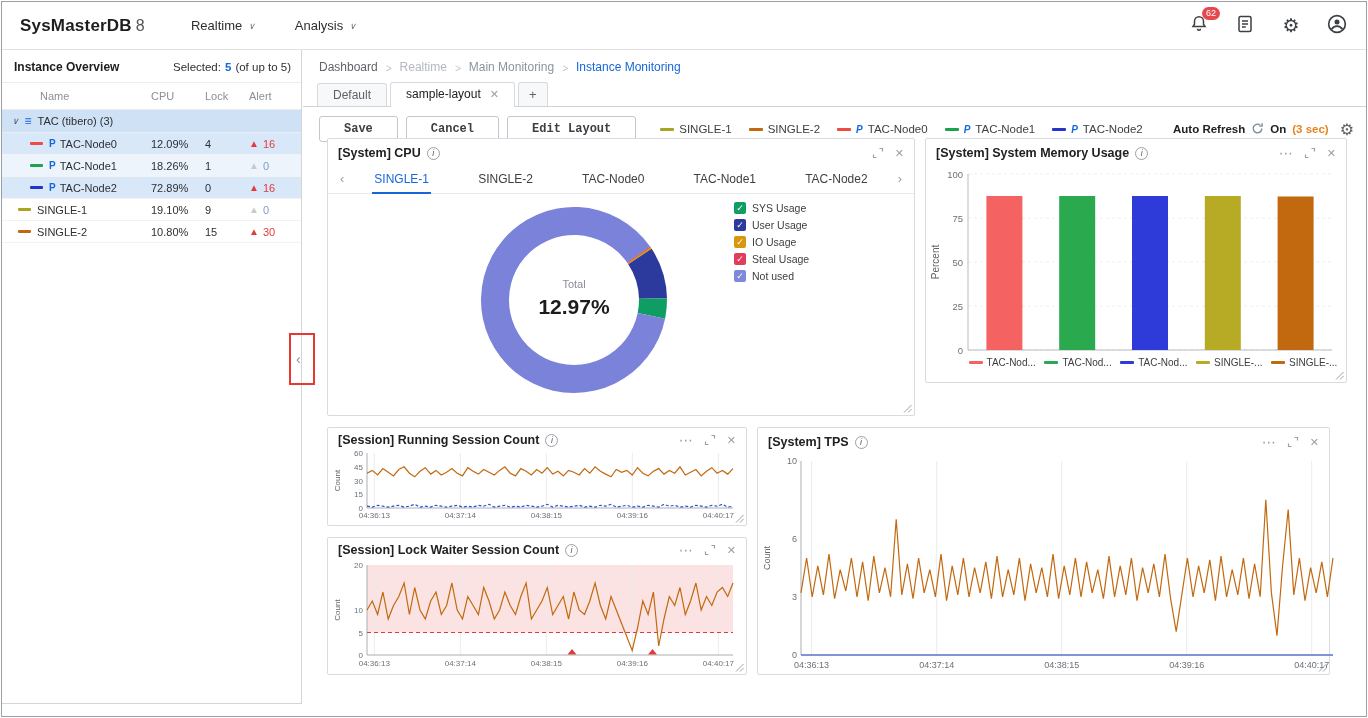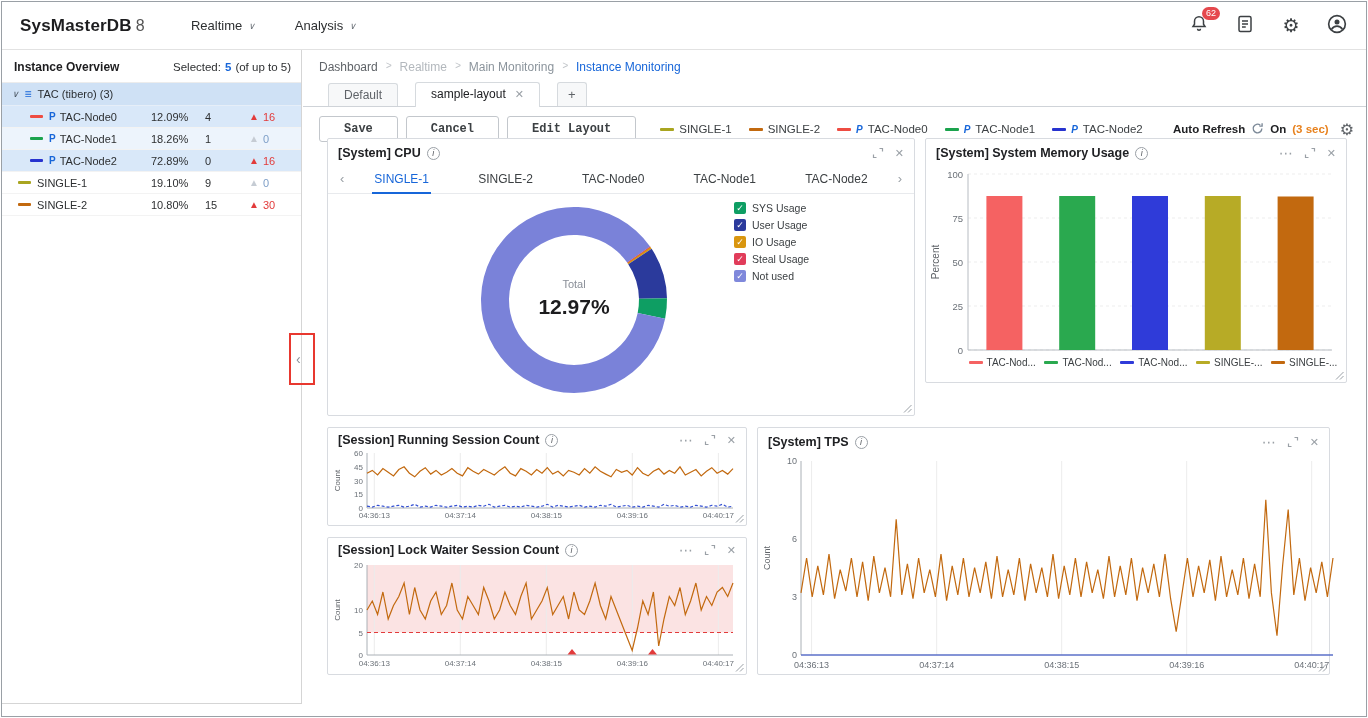--- a/index.html
+++ b/index.html
@@ -45,25 +45,25 @@
 .al.gray .alv{color:#7d9ec7}
 .sel-a{background:#d9e8f9}
 .sel-b{background:#edf4fc}
 
 
 .annotation-box{position:absolute;left:287px;top:331px;width:26px;height:52px;border:2px solid #e8382f;z-index:20;display:flex;align-items:center;background:transparent}
 .collapse-handle{color:#8a8f98;font-size:14px;margin-left:5px;cursor:pointer;font-style:normal}
 
 
 .main{position:absolute;left:301px;top:48px;width:1065px;height:668px;background:#fff}
-.breadcrumb{display:flex;align-items:flex-start;gap:8px;padding:10px 0 6px 16px;font-size:12px}
+.breadcrumb{display:flex;align-items:flex-end;gap:8px;padding:10px 0 6px 16px;font-size:12px}
 .bc{cursor:pointer}
 .bc0{color:#5f6368}.bc1{color:#b3b8bd}.bc2{color:#8b949c}.bc3{color:#1766d9;font-weight:normal}
 .sep{color:#c0c4c8;font-size:10px}
-.tabbar{display:flex;align-items:flex-end;padding-left:25px;border-bottom:1px solid #cfd3d8;height:27px;gap:17px}
+.tabbar{display:flex;align-items:flex-end;padding-left:14px;border-bottom:1px solid #cfd3d8;height:27px;gap:3px}
 .tab{display:flex;align-items:center;gap:9px;border:1px solid #d6dade;border-bottom:none;background:#f7f8f9;color:#5f6368;font-size:12px;padding:4px 15px;border-radius:3px 3px 0 0;cursor:pointer}
 .tab.active{background:#fff;color:#202124;margin-bottom:-1px;padding-bottom:6px}
 .tab-x{color:#9aa0a6;font-size:11px;font-style:normal}
 .tab.add{padding:4px 10px;color:#5f6368;font-size:13px}
 .toolbar{display:flex;align-items:center;padding:9px 14px 8px 16px;gap:8px}
 .btn{font-family:Liberation Mono, monospace;background:#fff;border:1px solid #c3c7cc;border-radius:3px;font-size:12px;font-weight:bold;color:#3c4043;padding:5px 24px;cursor:pointer}
 .tb-legend{display:flex;align-items:center;gap:17px;margin-left:16px}
 .lg{display:flex;align-items:center;gap:5px;font-size:11.5px;color:#3c4043}
 .lg-dash{width:14px;height:3px;border-radius:1px;display:inline-block;flex:none}
 .lg-p{color:#1766d9;font-size:10px;font-weight:bold}
@@ -155,20 +155,26 @@
   </header>
 
   <aside class="sidebar">
     <div class="sb-head">
       <span class="sb-title">Instance Overview</span>
       <span class="sb-selected">
         <span>Selected:</span>
         <b class="blue">5</b>
         <span>(of up to 5)</span>
       </span>
+    </div>
+    <div class="sb-cols">
+      <span class="c-name">Name</span>
+      <span class="c-cpu">CPU</span>
+      <span class="c-lock">Lock</span>
+      <span class="c-alert">Alert</span>
     </div>
     <div class="sb-group">
       <i class="g-chev">∨</i>
       <i class="g-list">≡</i>
       <span class="g-label">TAC (tibero) (3)</span>
     </div>
 
     <div class="sb-row child sel-a">
       <span class="dash" style="background: rgb(238, 76, 66);"></span>
       <i class="pb">P</i>

